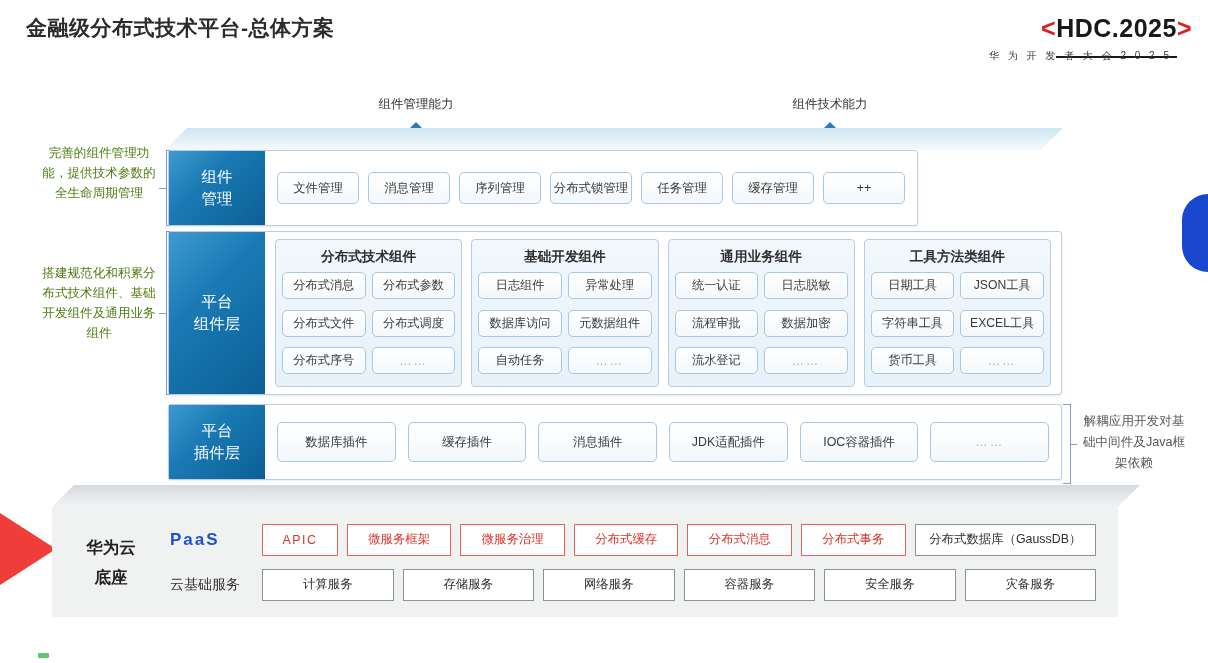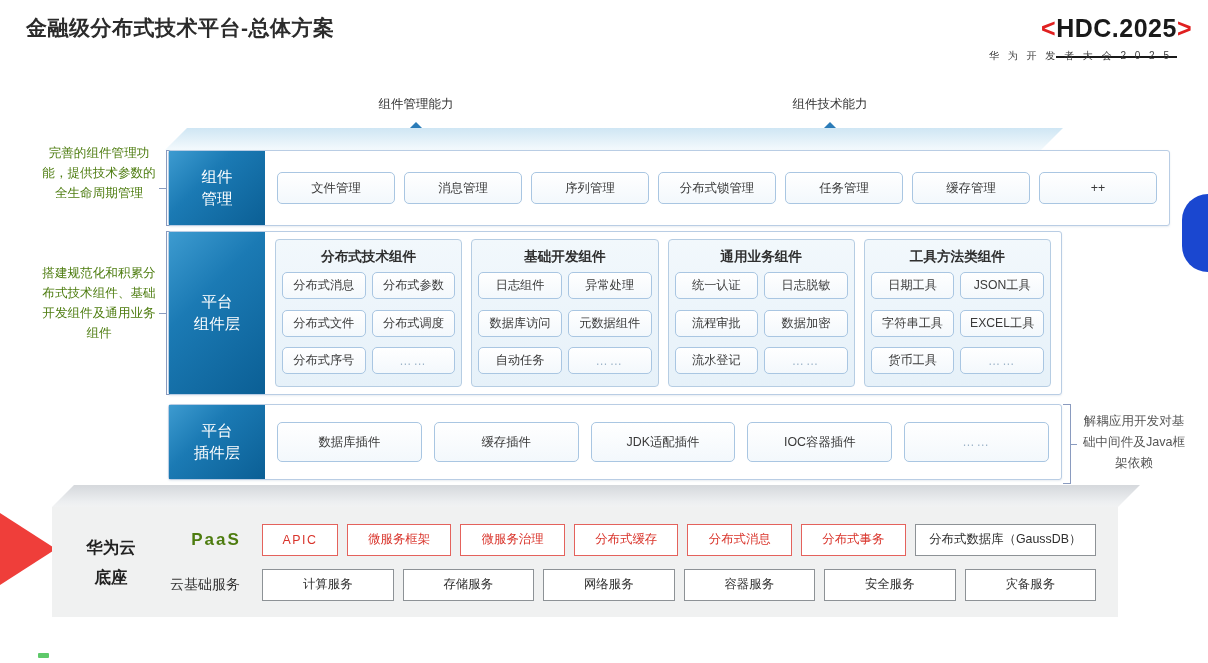--- a/index.html
+++ b/index.html
@@ -128,21 +128,21 @@
     background: linear-gradient(to bottom,#ffffff 0%,#f3f8fc 100%);
     color: #3a3a3a;
     font-size: 12.4px;
     display: flex; align-items: center; justify-content: center;
     text-align: center;
     white-space: nowrap;
   }
   .chip.dots { color: #9db4c9; letter-spacing: 2px; }
 
   
-  #row-mgmt { left: 168px; top: 150px; width: 1002px; height: 76px; }
+  #row-mgmt { left: 168px; top: 150px; width: 750px; height: 76px; }
   #row-mgmt .layer-body { padding: 0 12px; gap: 9px; }
   #row-mgmt .chip { height: 32px; flex: 1 1 0; }
 
   
   #row-comp { left: 168px; top: 231px; width: 894px; height: 164px; }
   #row-comp .layer-body { padding: 7px 10px; gap: 9px; align-items: stretch; }
   .group {
     flex: 1 1 0;
     border: 1.1px solid #b6cde3;
     border-radius: 4px;
@@ -184,21 +184,21 @@
     font-size: 16.5px; font-weight: bold; color: #222; line-height: 30px;
   }
   .cloud-rows { flex: 1 1 auto; padding-right: 22px; }
   .cloud-row { display: flex; align-items: center; height: 37px; }
   .cloud-row + .cloud-row { margin-top: 8px; }
   .cloud-rowlabel {
     width: 92px; flex: 0 0 92px; text-align: left;
     font-size: 14px; color: #333; white-space: nowrap;
   }
   .cloud-rowlabel.paas {
-    font-size: 17px; font-weight: bold; color: #4d7c0f; letter-spacing: 2px; text-align: center;
+    font-size: 17px; font-weight: bold; color: #1d4ed8; letter-spacing: 2px;
   }
   .cloud-cells { flex: 1 1 auto; display: flex; gap: 9px; }
   .cell {
     flex: 1 1 0; height: 32px;
     display: flex; align-items: center; justify-content: center;
     font-size: 12.4px; white-space: nowrap; background: #ffffff;
   }
   .cell.red { border: 1.4px solid #e4625c; color: #d9342b; }
   .cell.gray { border: 1.3px solid #8d9296; color: #2f2f2f; }
   .cell.wide { flex: 1.75 1 0; }
@@ -326,20 +326,21 @@
   </div>
 
   <div class="layer" id="row-plug">
     <div class="layer-label">
       <span>平台</span>
       <span>插件层</span>
     </div>
     <div class="layer-body">
       <div class="chip">数据库插件</div>
       <div class="chip">缓存插件</div>
+      <div class="chip">消息插件</div>
       <div class="chip">JDK适配插件</div>
       <div class="chip">IOC容器插件</div>
       <div class="chip dots">……</div>
     </div>
   </div>
 
   <div class="cloud-cap"></div>
   <div class="cloud">
     <div class="cloud-title">
       <div>华为云</div>

